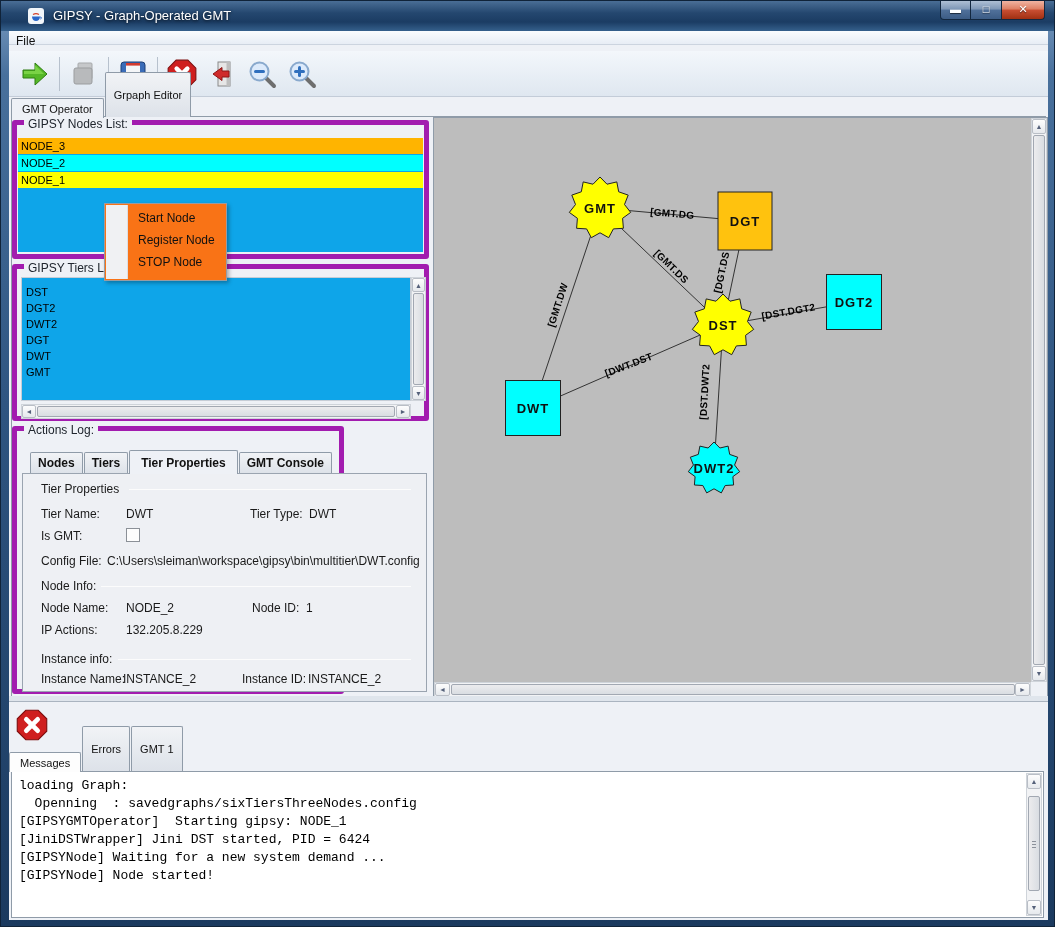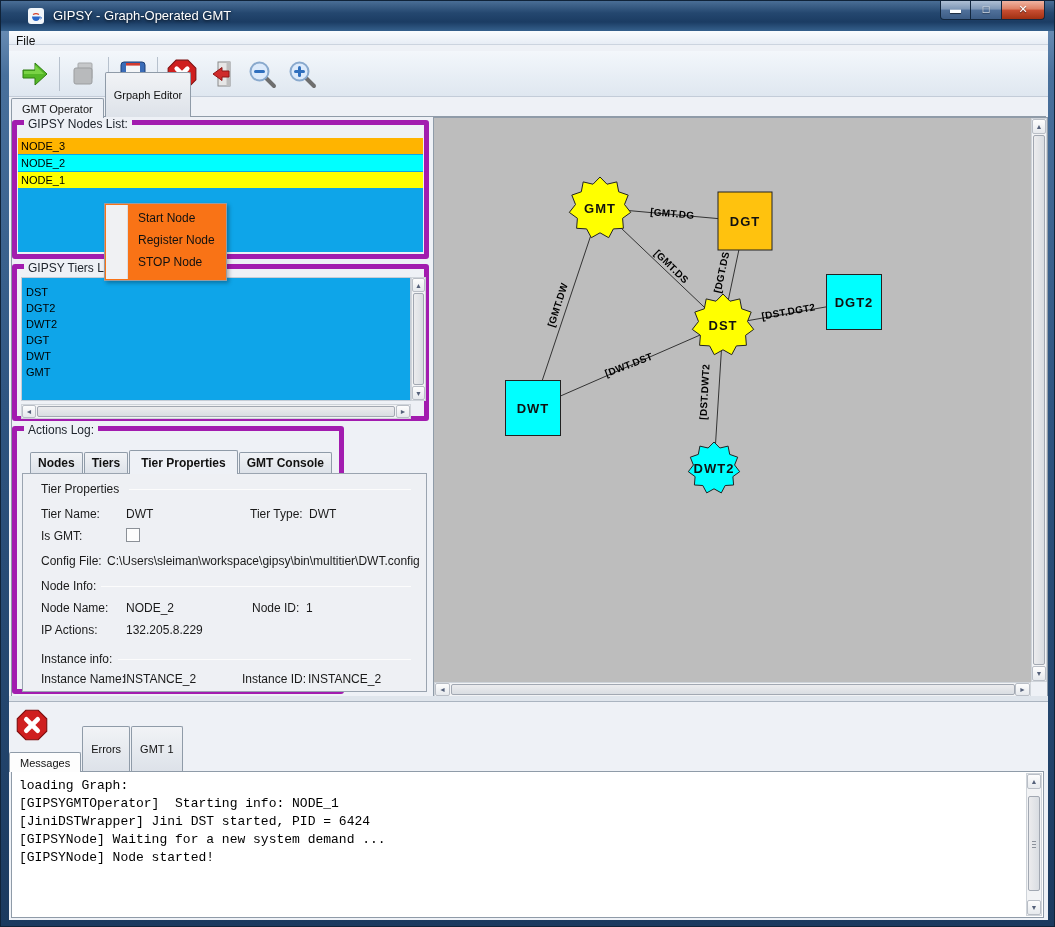--- a/index.html
+++ b/index.html
@@ -303,21 +303,22 @@
       </svg>
     </div>
     <div class="tabrow console-tabs" style="left:0;top:47px;height:22px;" id="console-tabs">
         <div class="tab active">Messages</div>
         <div class="tab">Errors</div>
         <div class="tab">GMT 1</div>
       </div>
     <div class="console">
       <div class="console-text" id="console-text">
           <div class="console-line">loading Graph:</div>
-          <div class="console-line">[GIPSYGMTOperator]  Starting info: NODE_1</div>
+          <div class="console-line">  Openning  : savedgraphs/sixTiersThreeNodes.config</div>
+          <div class="console-line">[GIPSYGMTOperator]  Starting gipsy: NODE_1</div>
           <div class="console-line">[JiniDSTWrapper] Jini DST started, PID = 6424</div>
           <div class="console-line">[GIPSYNode] Waiting for a new system demand ...</div>
           <div class="console-line">[GIPSYNode] Node started!</div>
         </div>
       <div class="sb" style="right:1px;top:1px;width:16px;height:143px;">
         <div class="sb-btn" style="left:0;top:0;width:14px;height:15px;">▲</div>
         <div class="sb-thumb" style="left:1px;top:22px;width:12px;height:95px;">
           <div class="grip" style="top:44px;"></div>
             <div class="grip" style="top:47px;"></div>
             <div class="grip" style="top:50px;"></div>

